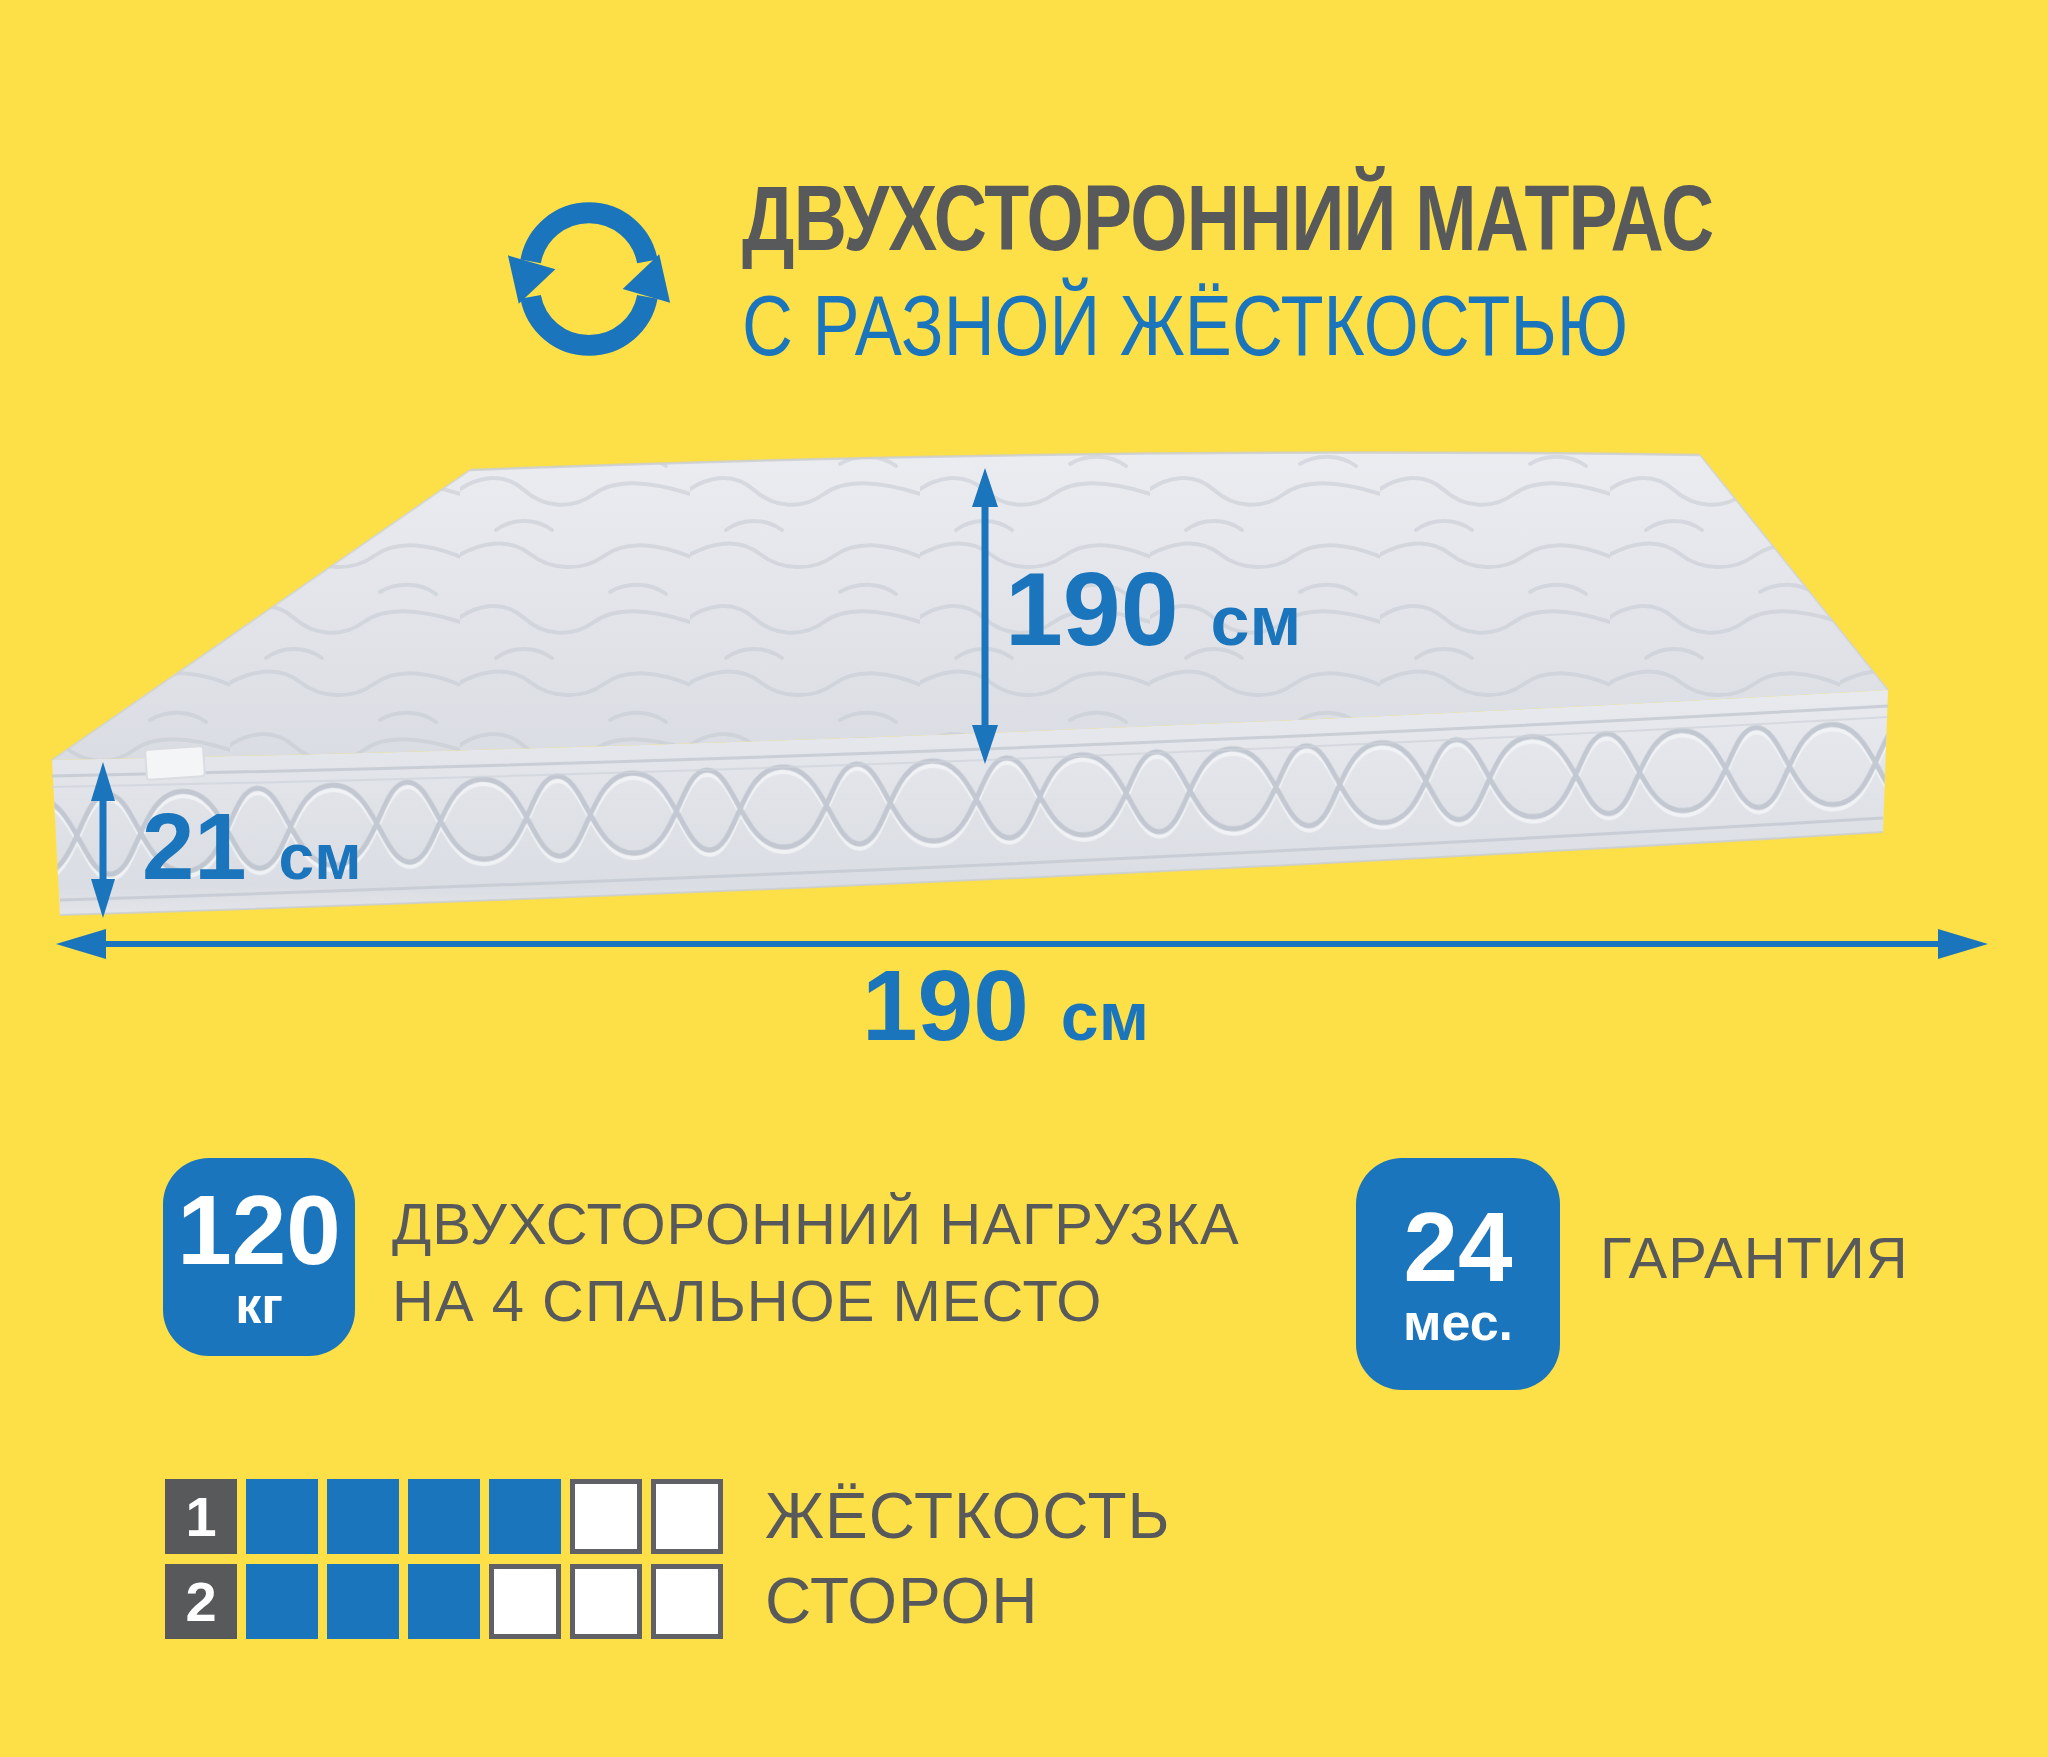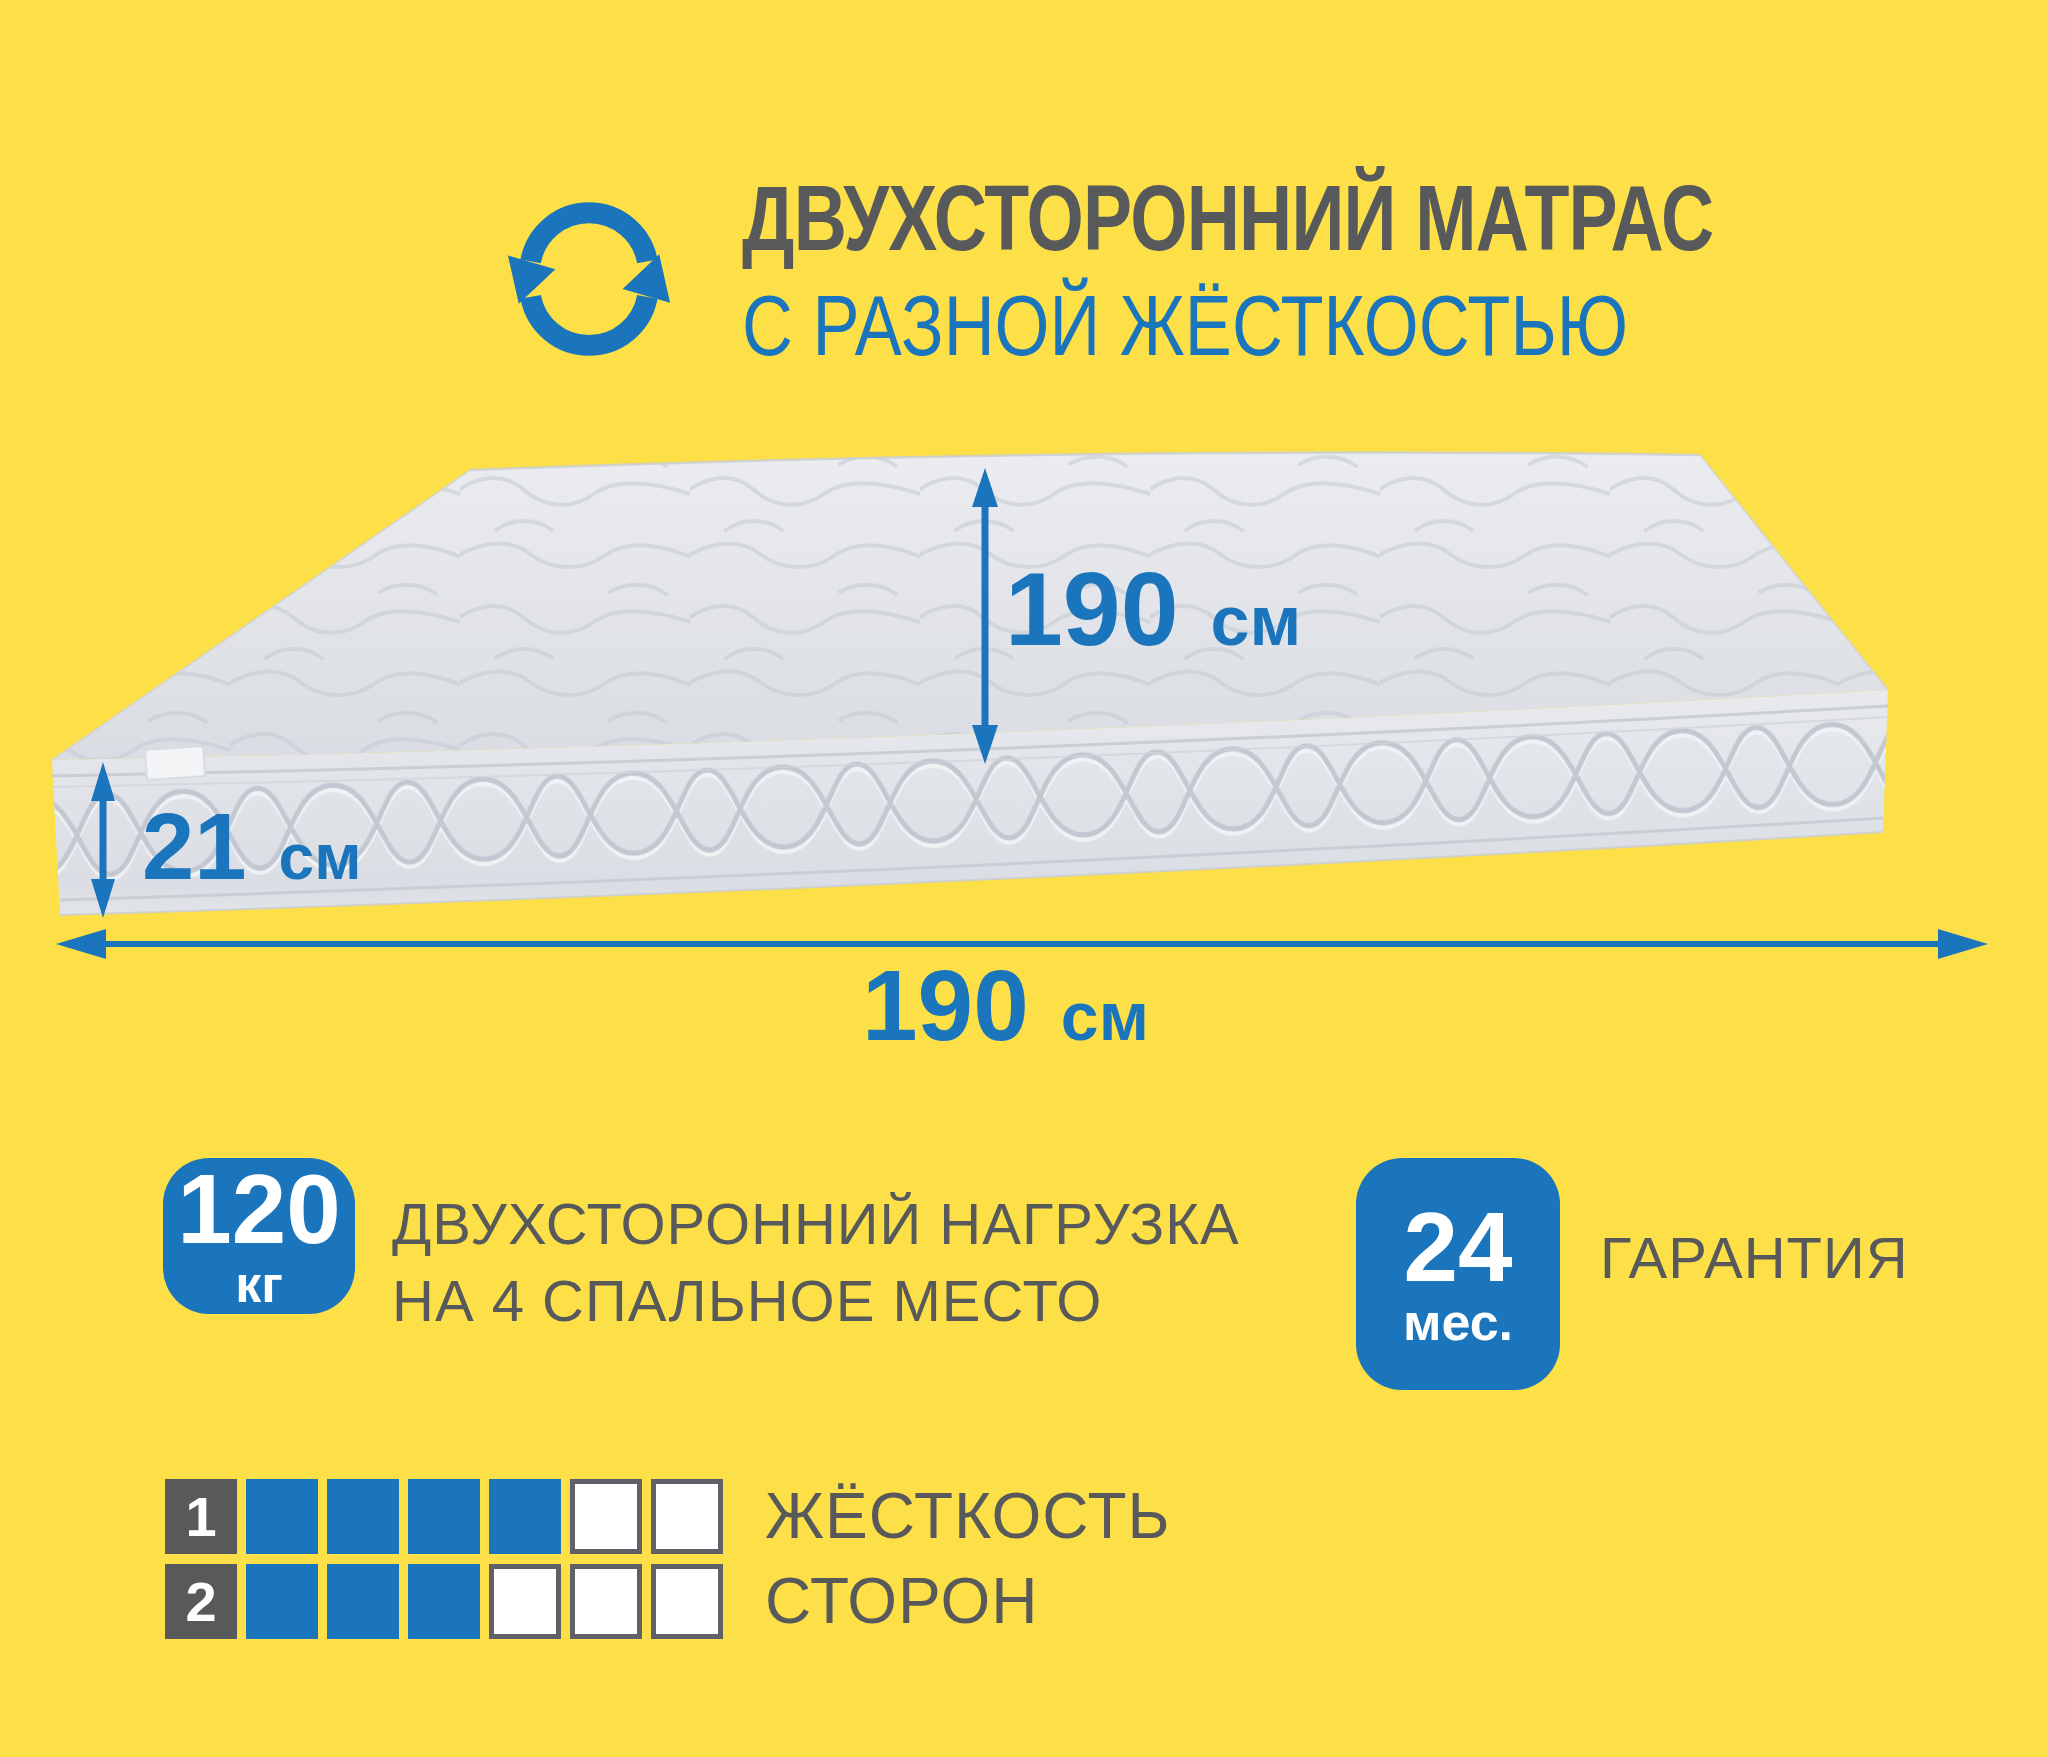--- a/index.html
+++ b/index.html
@@ -36,21 +36,21 @@
   #dim-height .unit{font-size:64px;}
   #dim-length{left:862px;top:948px;text-align:center;}
   #dim-length .val{font-size:100px;}
   #dim-length .unit{font-size:68px;}
   
   .badge{
     position:absolute;background:var(--accent-blue);border-radius:46px;color:#ffffff;
     display:flex;flex-direction:column;align-items:center;justify-content:center;
     font-weight:bold;text-align:center;
   }
-  #badge-load{left:163px;top:1158px;width:192px;height:156px;}
+  #badge-load{left:163px;top:1158px;width:192px;height:198px;}
   #badge-warranty{left:1356px;top:1158px;width:204px;height:232px;}
   .badge .bval{font-size:98px;line-height:0.98;}
   .badge .bunit{font-size:52px;line-height:1.05;}
   .feature-label{
     position:absolute;color:var(--text-gray);font-size:58px;line-height:77px;
     letter-spacing:1px;white-space:nowrap;
   }
   #label-load{left:392px;top:1185px;}
   #label-warranty{left:1600px;top:1219px;}
   

